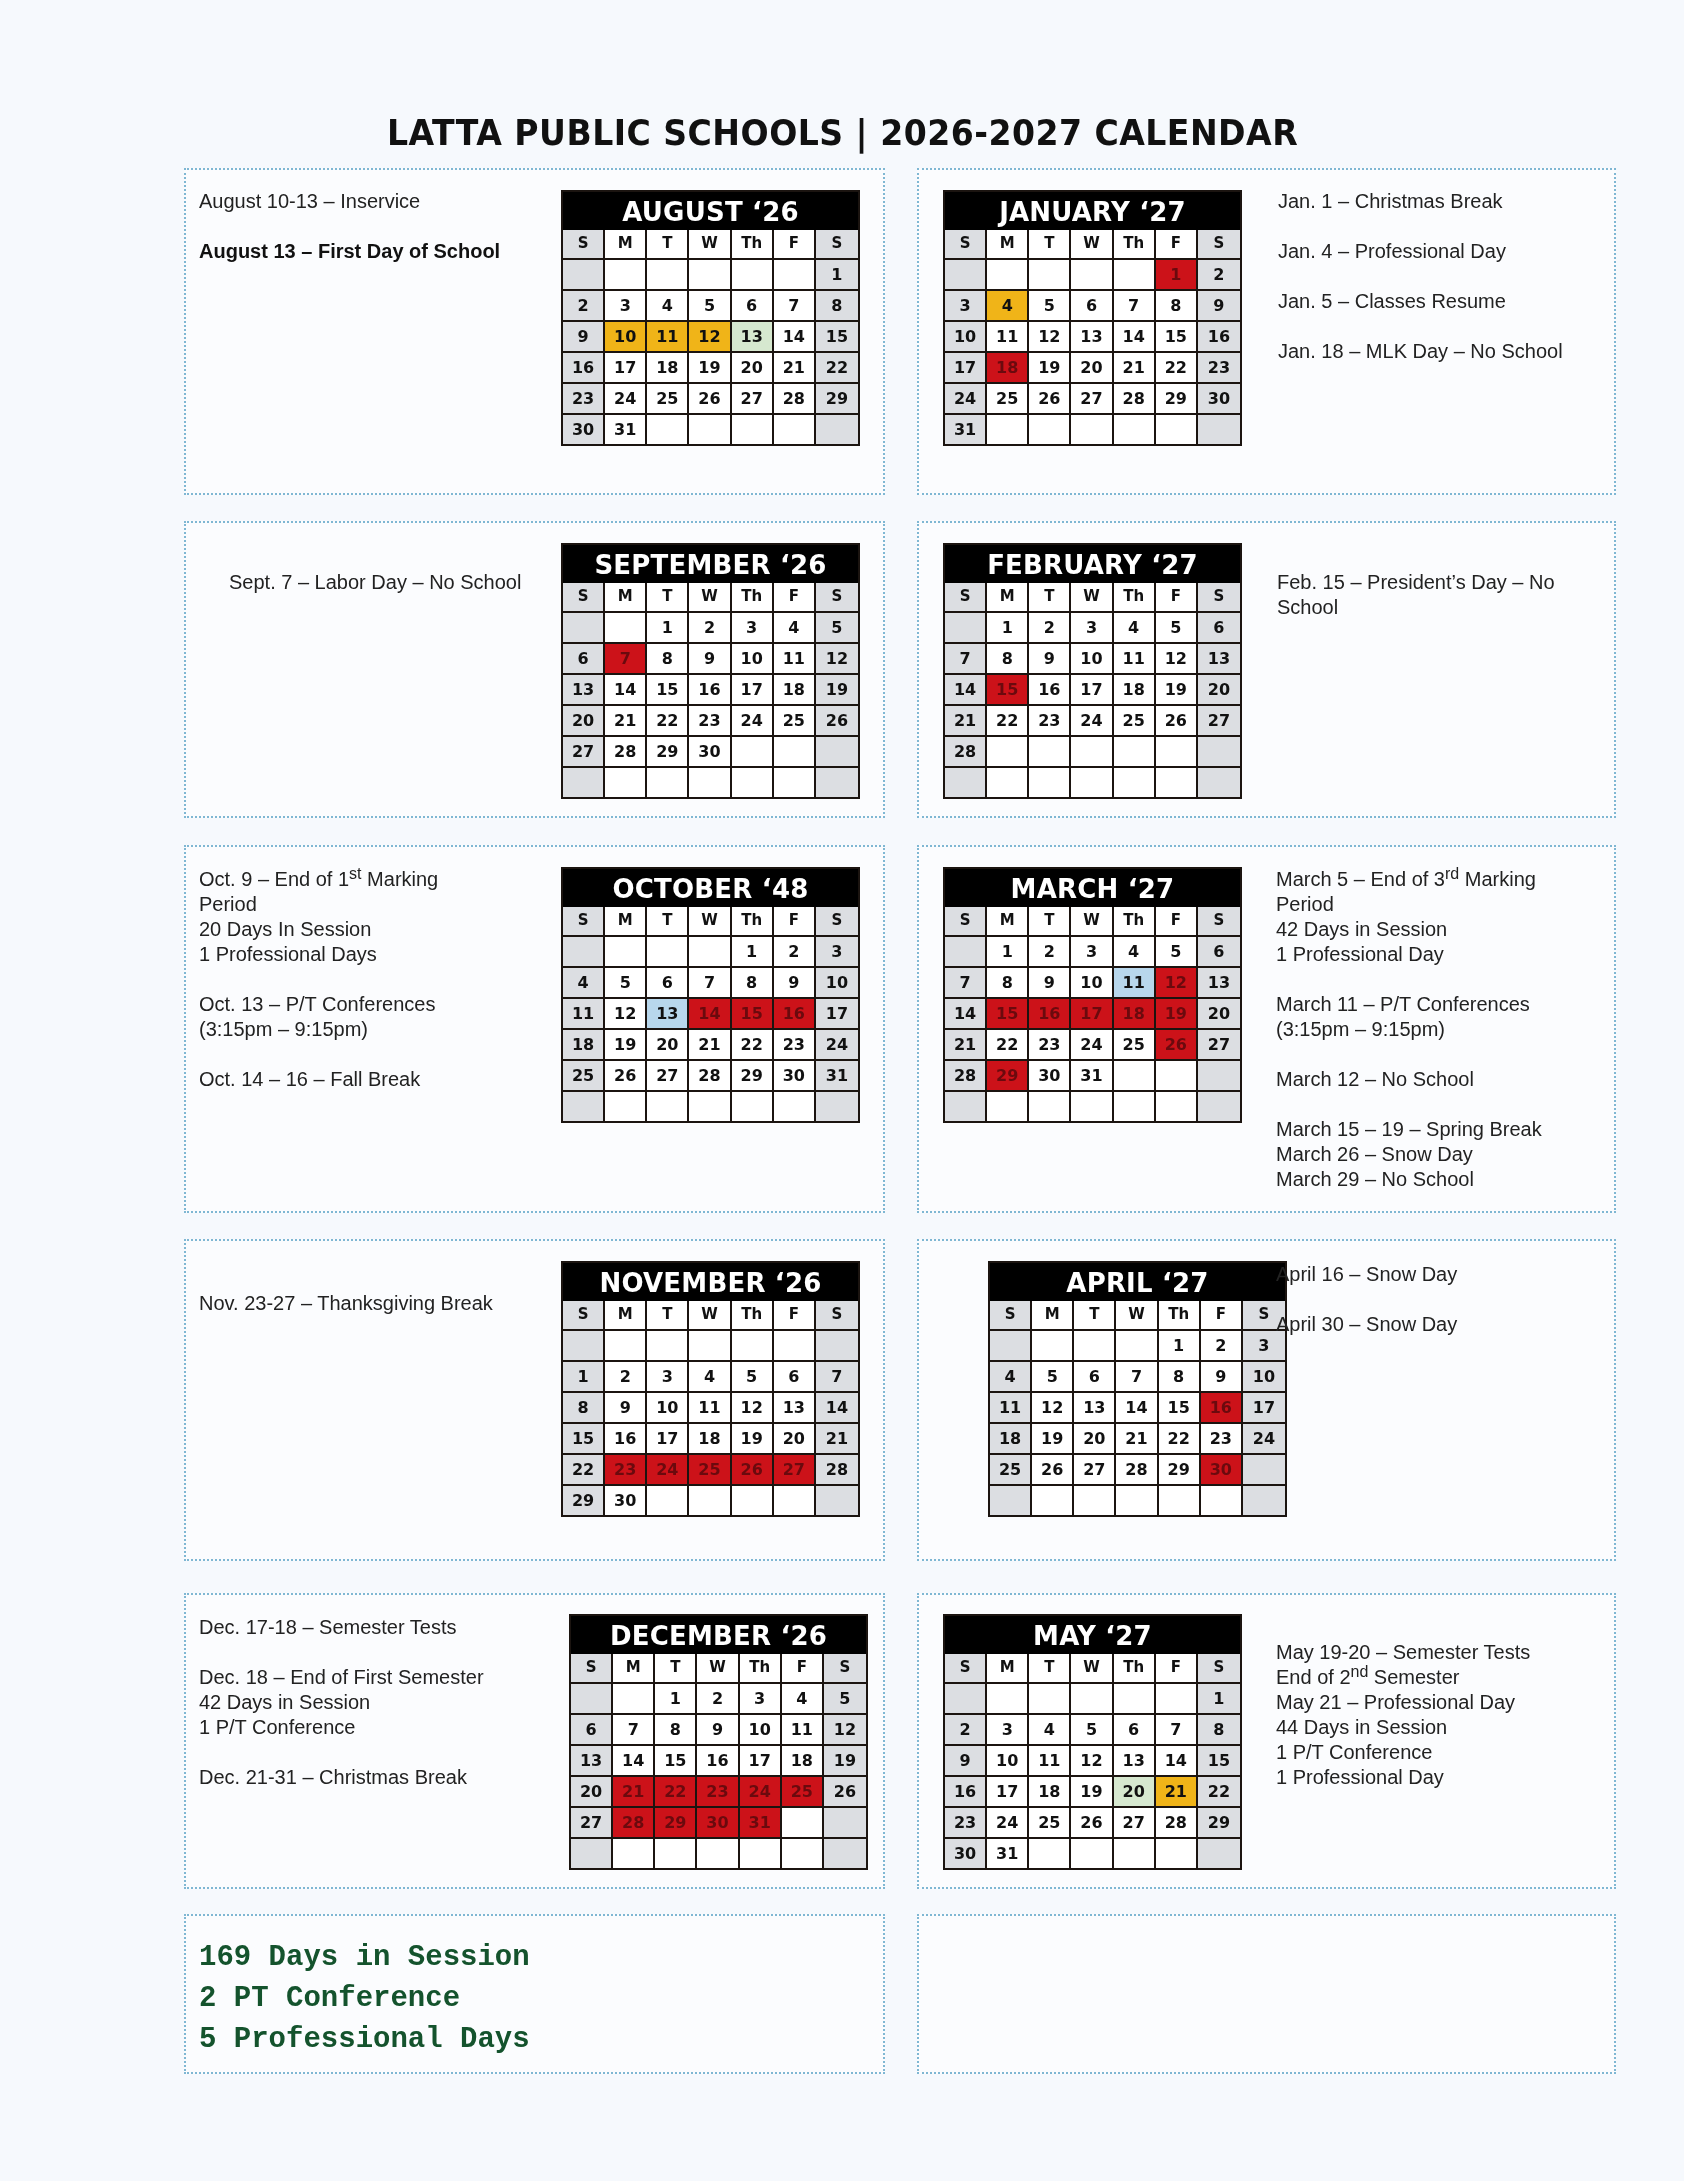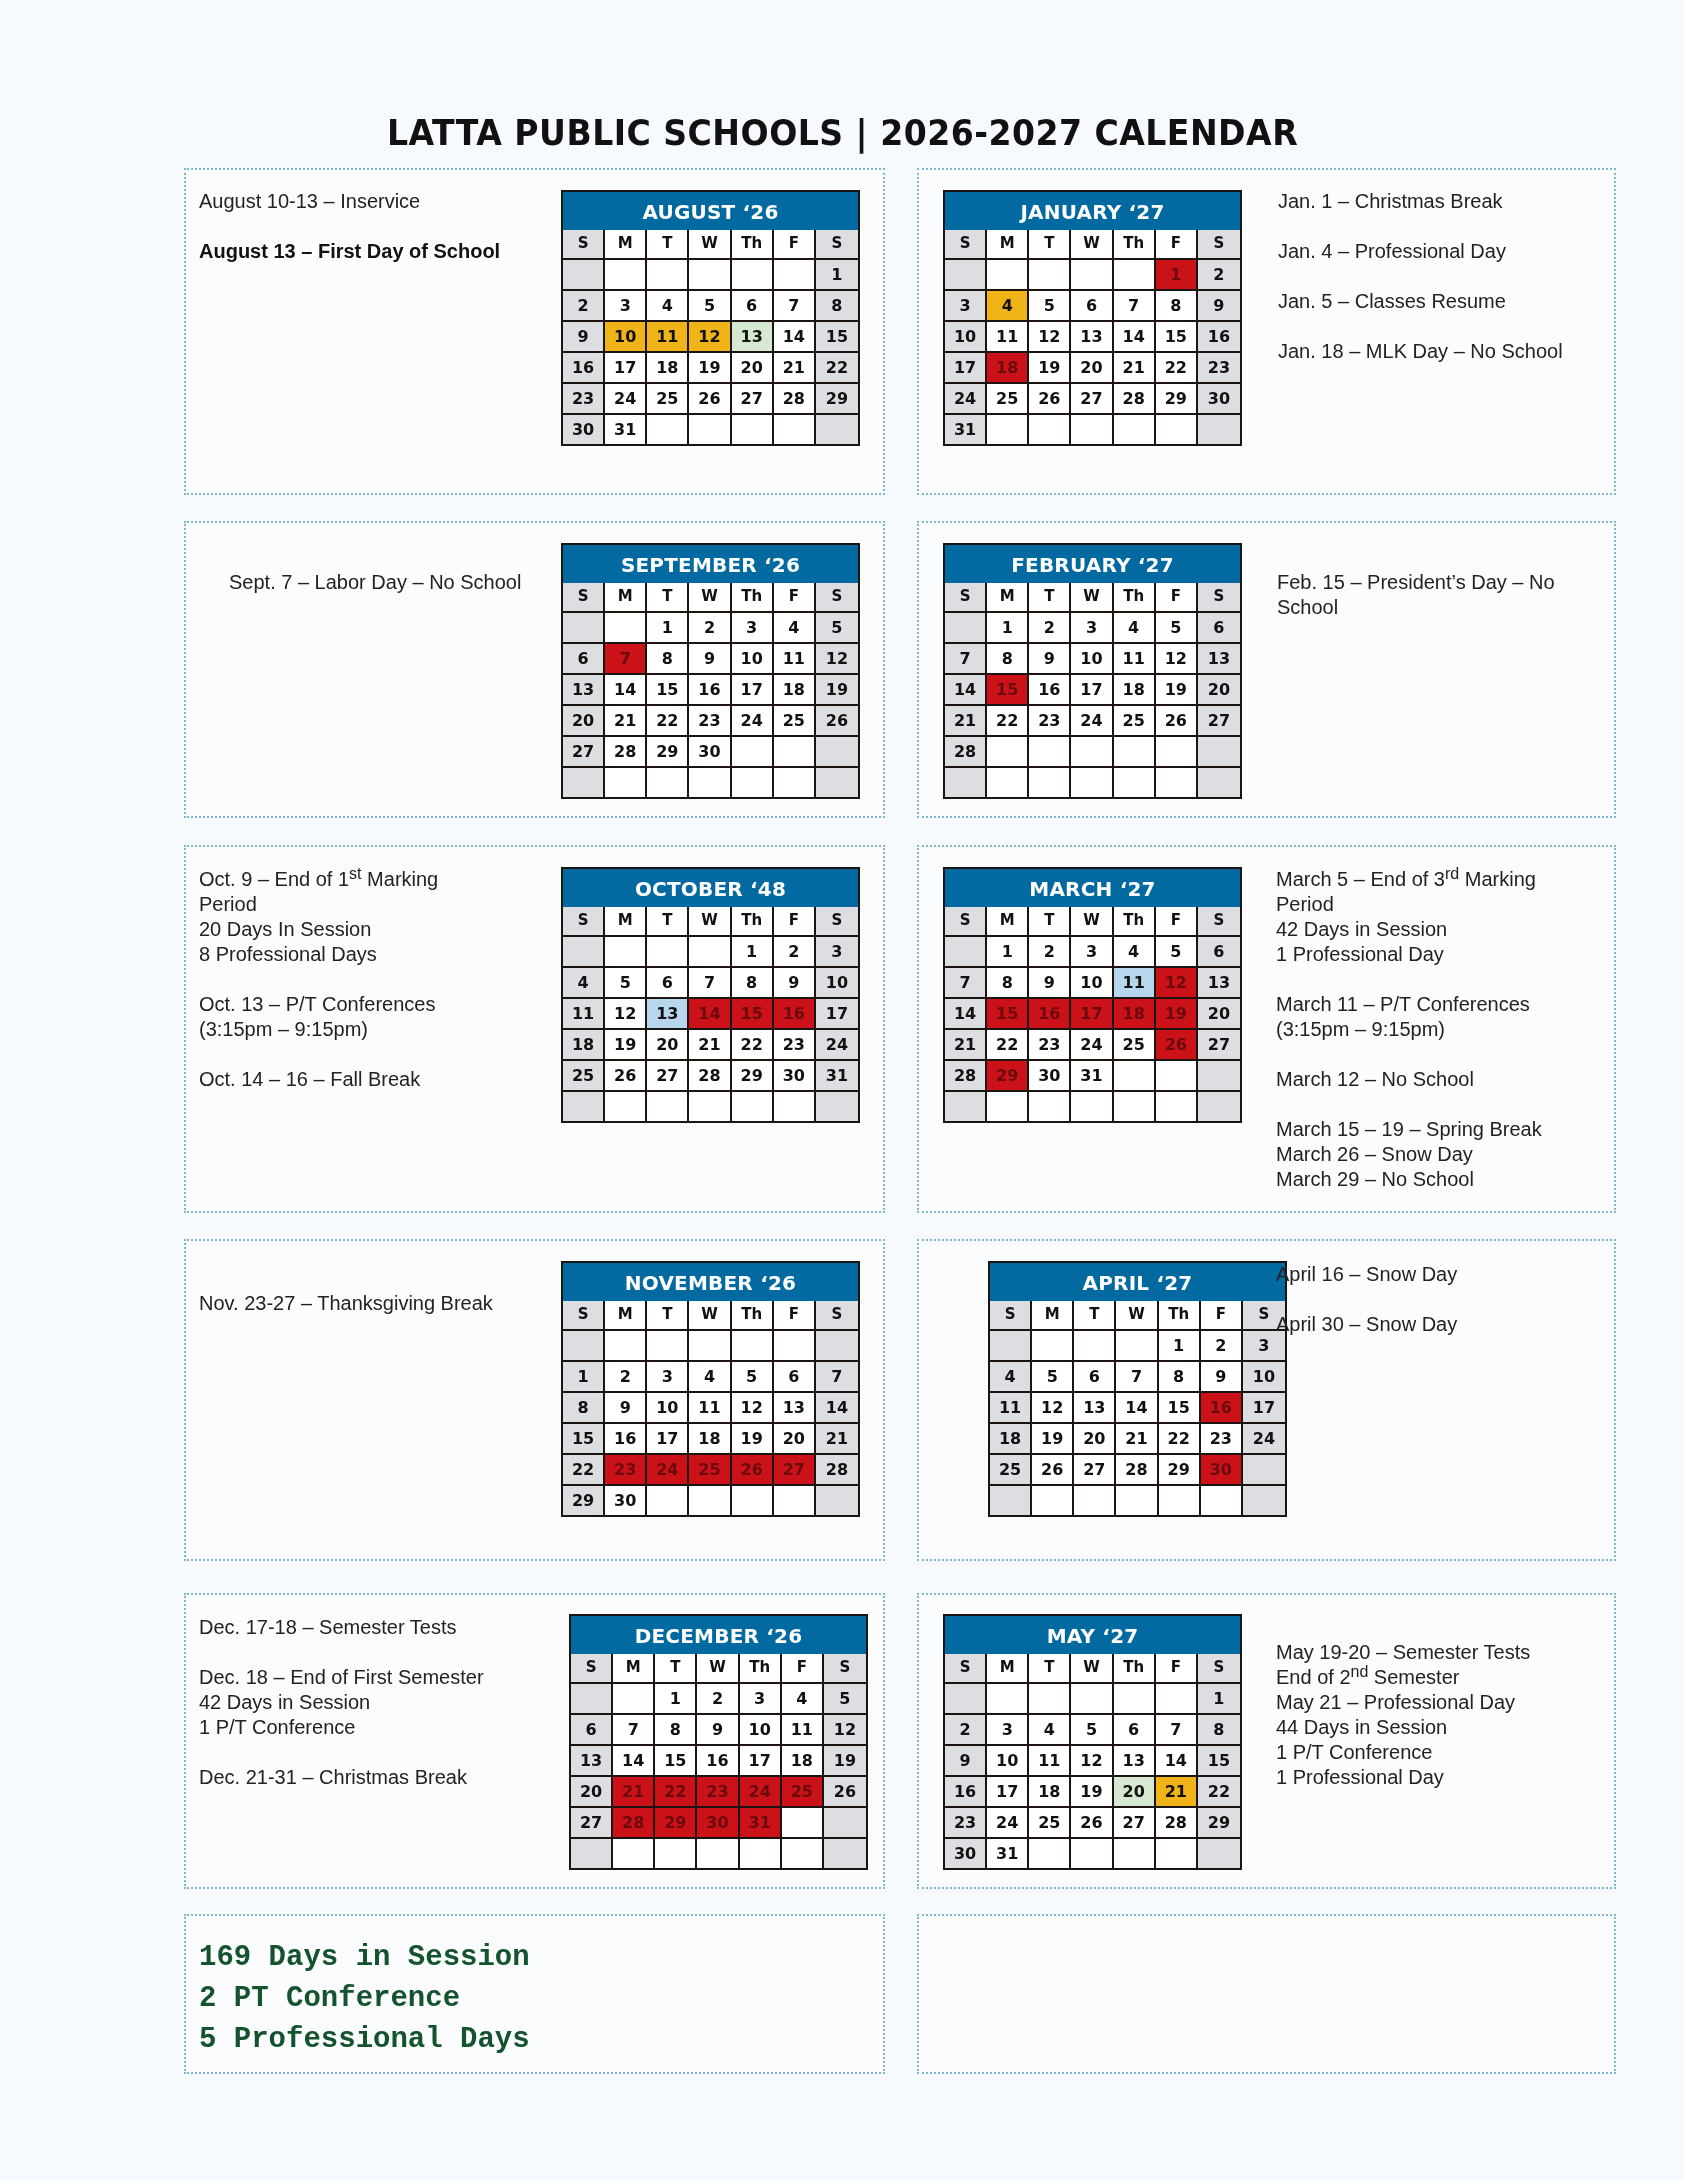--- a/index.html
+++ b/index.html
@@ -21,22 +21,22 @@
     line-height: 25px; color: #222;
   }
   .notes .ln { display: block; white-space: nowrap; }
   .notes .gap { display: block; height: 25px; }
   .notes .bold { font-weight: bold; color: #111; }
   .notes sup { font-size: 16px; vertical-align: 7px; line-height: 0; }
   .cal {
     position: absolute; width: 299px; border: 2px solid #1b1410; box-sizing: border-box; background: #fff;
   }
   .cal .head {
-    height: 38px; background: #0369a1; color: #fff; text-align: center;
-    font-family: "DejaVu Sans", sans-serif; font-weight: bold; font-size: 20px; line-height: 40px;
+    height: 38px; background: #000000; color: #fff; text-align: center;
+    font-family: "DejaVu Sans", sans-serif; font-weight: bold; font-size: 26px; line-height: 40px;
     transform-origin: center; letter-spacing: 0.2px;
   }
   .cal .grid { display: grid; grid-template-columns: repeat(7, 1fr); }
   .cal .cell {
     height: 31px; border-right: 2px solid #1b1410; border-top: 2px solid #1b1410;
     box-sizing: border-box; text-align: center; font-family: "DejaVu Sans", sans-serif;
     font-weight: bold; font-size: 16px; line-height: 30px; color: #111; background: #fff;
   }
   .cal .cell:nth-child(7n) { border-right: none; }
   .cal .cell.dow { height: 28px; line-height: 27px; font-size: 15px; border-top: none; }
@@ -299,21 +299,21 @@
 <div class="notes" style="left:1277px;top:570px;">
     <span class="ln"><span>Feb. 15 – President’s Day – No</span></span>
     <span class="ln"><span>School</span></span>
   </div>
 
 <div class="box" style="left:184px;top:845px;width:701px;height:368px;"></div>
 <div class="notes" style="left:199px;top:867px;">
     <span class="ln"><span>Oct. 9 – End of 1</span><sup>st</sup><span> Marking</span></span>
     <span class="ln"><span>Period</span></span>
     <span class="ln"><span>20 Days In Session</span></span>
-    <span class="ln"><span>8 Professional Days</span></span>
+    <span class="ln"><span>1 Professional Days</span></span>
     <span class="gap"></span>
     <span class="ln"><span>Oct. 13 – P/T Conferences</span></span>
     <span class="ln"><span>(3:15pm – 9:15pm)</span></span>
     <span class="gap"></span>
     <span class="ln"><span>Oct. 14 – 16 – Fall Break</span></span>
   </div>
 <div class="cal" style="left:561px;top:867px;">
     <div class="head">OCTOBER ‘48</div>
     <div class="grid">
       <div class="cell dow we">S</div>

